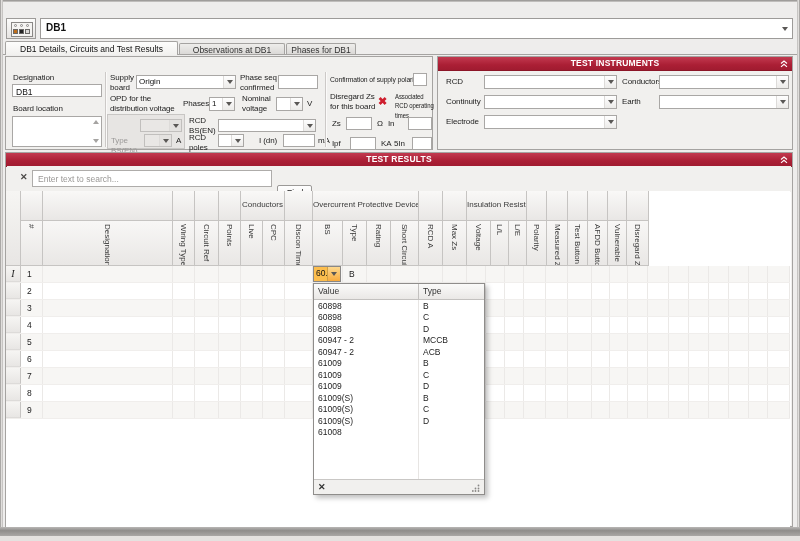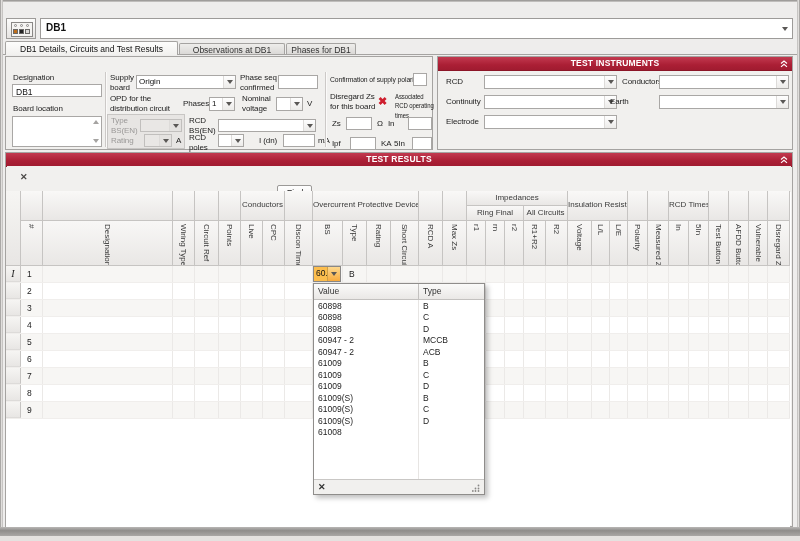--- a/index.html
+++ b/index.html
@@ -26,21 +26,21 @@
   .db1-arr{position:absolute;right:4px;top:8px;}
 
   .tab{position:absolute;top:43px;height:12px;background:linear-gradient(#eeedeb,#d9d7d5);border:1px solid #a5a3a1;border-bottom:none;border-radius:2px 2px 0 0;font-size:8.5px;color:#333;text-align:center;line-height:12px;box-sizing:border-box;overflow:hidden;white-space:nowrap;}
   .tab.sel{top:41px;height:14px;background:linear-gradient(#fdfdfc,#f1f0ee);z-index:3;line-height:14px;color:#111;}
   .tabline{position:absolute;left:3px;top:54px;right:3px;height:1px;background:#a5a3a1;z-index:2;}
 
   .panel{position:absolute;border:1px solid #a5a3a1;background:#f1f0ee;box-sizing:border-box;}
   .pbar{position:absolute;left:0;right:0;top:0;height:13px;background:linear-gradient(#c23a50,#ab1f35 60%,#a01b30);border-bottom:1px solid #8c1527;color:#fff;font-weight:bold;font-size:8.5px;text-align:center;line-height:13px;letter-spacing:.2px;}
 
   .lbl{position:absolute;font-size:8px;line-height:1.25;color:#1c1c1c;letter-spacing:-0.1px;}
-  .lbl.dis{color:#9b9998;}
+  .lbl.dis{color:#9b9998;margin-top:20px;}
   .cond{transform:scaleX(.85);transform-origin:left top;white-space:nowrap;}
   .cond2{transform:scaleX(.8);transform-origin:left top;font-size:7.5px;}
   .tbox{position:absolute;background:#fff;border:1px solid #a9a7a5;box-sizing:border-box;}
   .tbox input{position:absolute;left:1px;top:1px;right:1px;border:none;outline:none;font-family:"Liberation Sans",sans-serif;font-size:8.5px;color:#111;width:85%;background:transparent;}
   .combo{position:absolute;background:#fff;border:1px solid #a9a7a5;box-sizing:border-box;display:flex;}
   .combo .cv{flex:1;font-size:8px;padding:1px 0 0 2px;color:#111;overflow:hidden;white-space:nowrap;}
   .combo .cbtn{width:11px;display:flex;align-items:center;justify-content:center;background:linear-gradient(#fefefe,#ecebe9);border-left:1px solid #dddbd9;}
   .combo.dis{background:#e9e7e5;border-color:#c1bfbd;}
   .combo.dis .cbtn{background:#e4e2e0;}
   .dis-panel{position:absolute;background:#e7e5e3;border:1px solid #c8c6c4;box-sizing:border-box;}
@@ -142,21 +142,21 @@
     <span class="lbl" style="left:104px;top:16px;width:28px;">Supply board</span>
     <span class="combo" style="left:130px;top:18px;width:100px;height:14px;">
         <span class="cv">Origin</span>
         <span class="cbtn">
           <span class="arr"></span>
         </span>
       </span>
     <span class="lbl" style="left:234px;top:16px;width:40px;">Phase seq confirmed</span>
     <span class="tbox" style="left:272px;top:18px;width:40px;height:14px;"></span>
 
-    <span class="lbl" style="left:104px;top:37px;width:66px;">OPD for the distribution circuit</span>
+    <span class="lbl" style="left:104px;top:37px;width:66px;">OPD for the distribution voltage</span>
     <span class="lbl" style="left:177px;top:42px;">Phases</span>
     <span class="combo" style="left:203px;top:40px;width:26px;height:14px;">
         <span class="cv">1</span>
         <span class="cbtn">
           <span class="arr"></span>
         </span>
       </span>
     <span class="lbl" style="left:236px;top:37px;width:34px;">Nominal voltage</span>
     <span class="combo" style="left:270px;top:40px;width:27px;height:14px;">
         <span class="cv"></span>
@@ -243,21 +243,21 @@
           <span class="arr"></span>
         </span>
       </span>
     <span class="lbl" style="left:8px;top:40px;">Continuity</span>
     <span class="combo" style="left:46px;top:38px;width:133px;height:14px;">
         <span class="cv"></span>
         <span class="cbtn">
           <span class="arr"></span>
         </span>
       </span>
-    <span class="lbl" style="left:172px;top:40px;">Earth</span>
+    <span class="lbl" style="left:184px;top:40px;">Earth</span>
     <span class="combo" style="left:221px;top:38px;width:130px;height:14px;">
         <span class="cv"></span>
         <span class="cbtn">
           <span class="arr"></span>
         </span>
       </span>
     <span class="lbl" style="left:8px;top:60px;">Electrode</span>
     <span class="combo" style="left:46px;top:58px;width:133px;height:14px;">
         <span class="cv"></span>
         <span class="cbtn">
@@ -271,20 +271,23 @@
       <span>TEST RESULTS</span>
       <span class="chev" style="right:4px;top:2px;">
         <svg width="8" height="8" viewBox="0 0 8 8">
             <path d="M1 3.5 L4 1 L7 3.5" stroke="#fff" fill="none" stroke-width="1.1"></path>
             <path d="M1 6.8 L4 4.3 L7 6.8" stroke="#fff" fill="none" stroke-width="1.1"></path>
           </svg>
       </span>
     </div>
     <div class="search-strip">
       <span class="clear-x" style="left:13px;top:7px;position:absolute;">✕</span>
+      <span class="search-box" style="left:25px;top:4px;width:240px;height:17px;">
+        <input placeholder="Enter text to search..." style="">
+      </span>
       <span class="find-btn" style="left:270px;top:19px;width:35px;height:29px;font-style:italic;">Find</span>
     </div>
     <div class="tr-white"></div>
   </div>
 
   <div class="grid">
       <div class="g-hdr">
         <div class="g-ind-h"></div>
         <div class="g-unit" style="width: 22px;">
           <div class="g-band h30"></div>
@@ -371,44 +374,20 @@
           </div>
         </div>
         <div class="g-unit" style="width: 24px;">
           <div class="g-band h30"></div>
           <div class="g-vrow">
             <div class="g-vh" style="width: 24px;">
               <span>Max Zs</span>
             </div>
           </div>
         </div>
-        <div class="g-unit" style="width: 101px;">
-          <div class="g-band h15">Impedances</div>
-          <div class="g-subrow">
-            <div class="g-band h15" style="width: 57px;">Ring Final</div>
-            <div class="g-band h15" style="width: 44px;">All Circuits</div>
-          </div>
-          <div class="g-vrow">
-            <div class="g-vh" style="width: 19px;">
-              <span>r1</span>
-            </div>
-            <div class="g-vh" style="width: 19px;">
-              <span>rn</span>
-            </div>
-            <div class="g-vh" style="width: 19px;">
-              <span>r2</span>
-            </div>
-            <div class="g-vh" style="width: 22px;">
-              <span>R1+R2</span>
-            </div>
-            <div class="g-vh" style="width: 22px;">
-              <span>R2</span>
-            </div>
-          </div>
-        </div>
         <div class="g-unit" style="width: 60px;">
           <div class="g-band h30">Insulation Resistance</div>
           <div class="g-vrow">
             <div class="g-vh" style="width: 24px;">
               <span>Voltage</span>
             </div>
             <div class="g-vh" style="width: 18px;">
               <span>L/L</span>
             </div>
             <div class="g-vh" style="width: 18px;">
@@ -422,31 +401,20 @@
             <div class="g-vh" style="width: 20px;">
               <span>Polarity</span>
             </div>
           </div>
         </div>
         <div class="g-unit" style="width: 21px;">
           <div class="g-band h30"></div>
           <div class="g-vrow">
             <div class="g-vh" style="width: 21px;">
               <span>Measured Zs</span>
-            </div>
-          </div>
-        </div>
-        <div class="g-unit" style="width: 40px;">
-          <div class="g-band h30">RCD Times</div>
-          <div class="g-vrow">
-            <div class="g-vh" style="width: 20px;">
-              <span>In</span>
-            </div>
-            <div class="g-vh" style="width: 20px;">
-              <span>5In</span>
             </div>
           </div>
         </div>
         <div class="g-unit" style="width: 20px;">
           <div class="g-band h30"></div>
           <div class="g-vrow">
             <div class="g-vh" style="width: 20px;">
               <span>Test Button</span>
             </div>
           </div>

